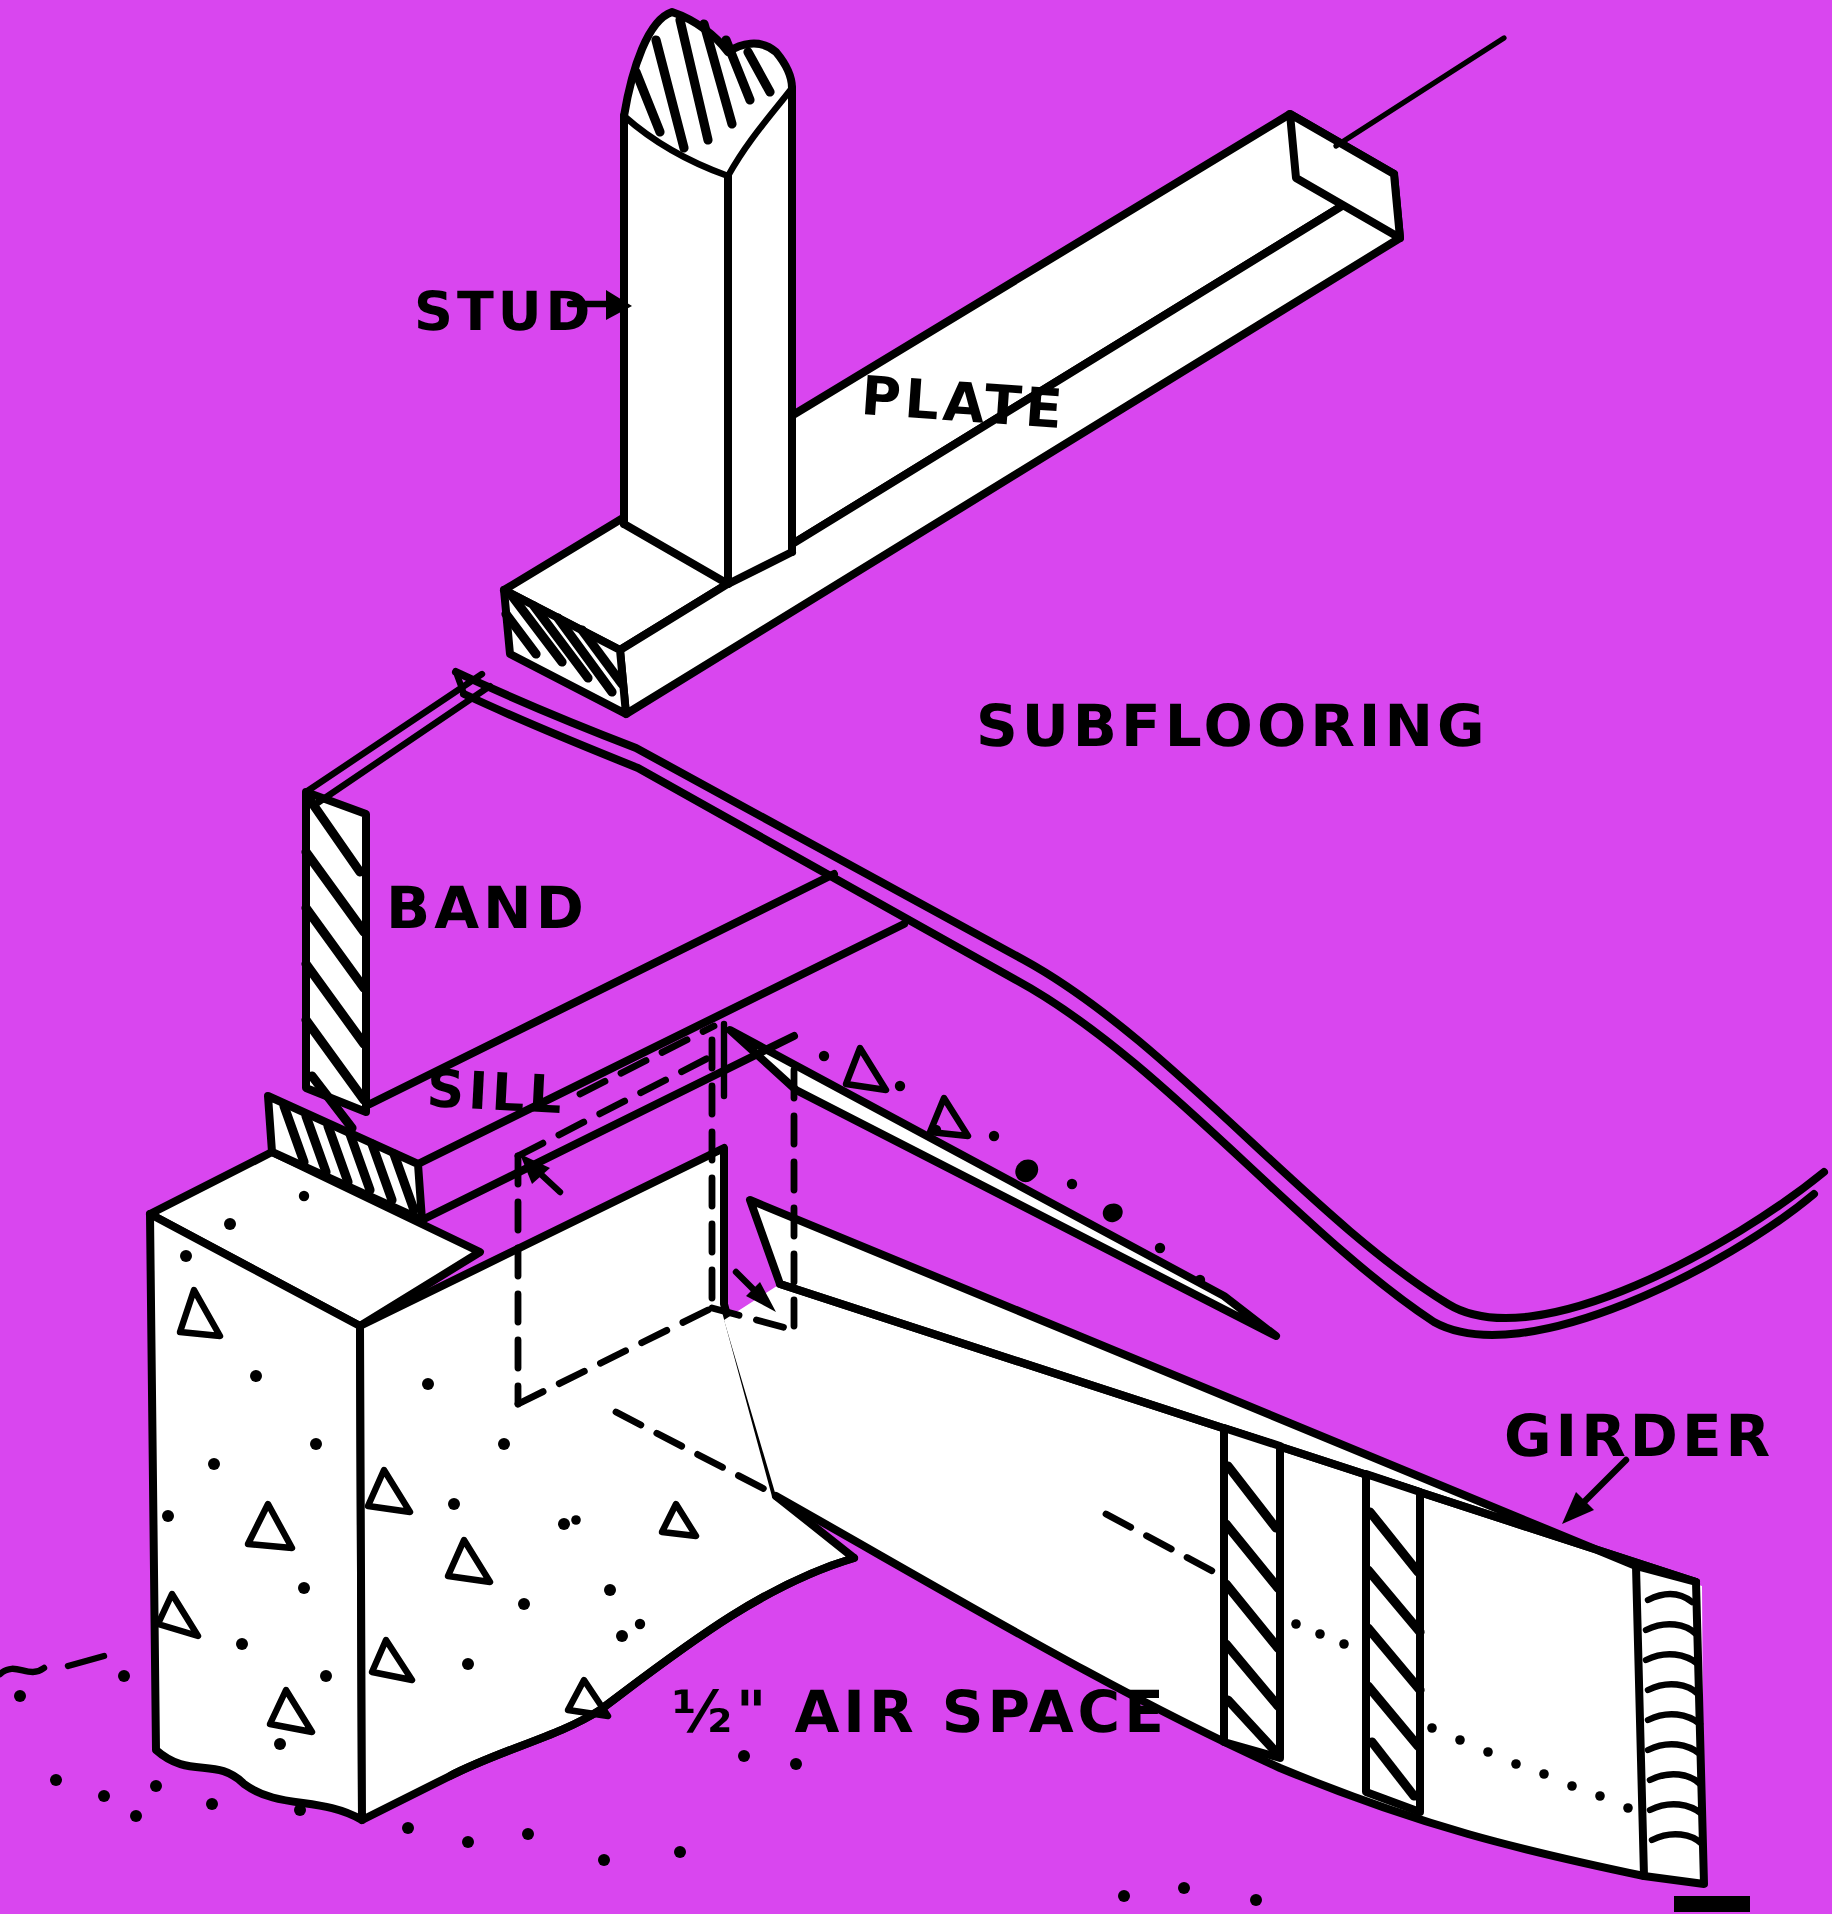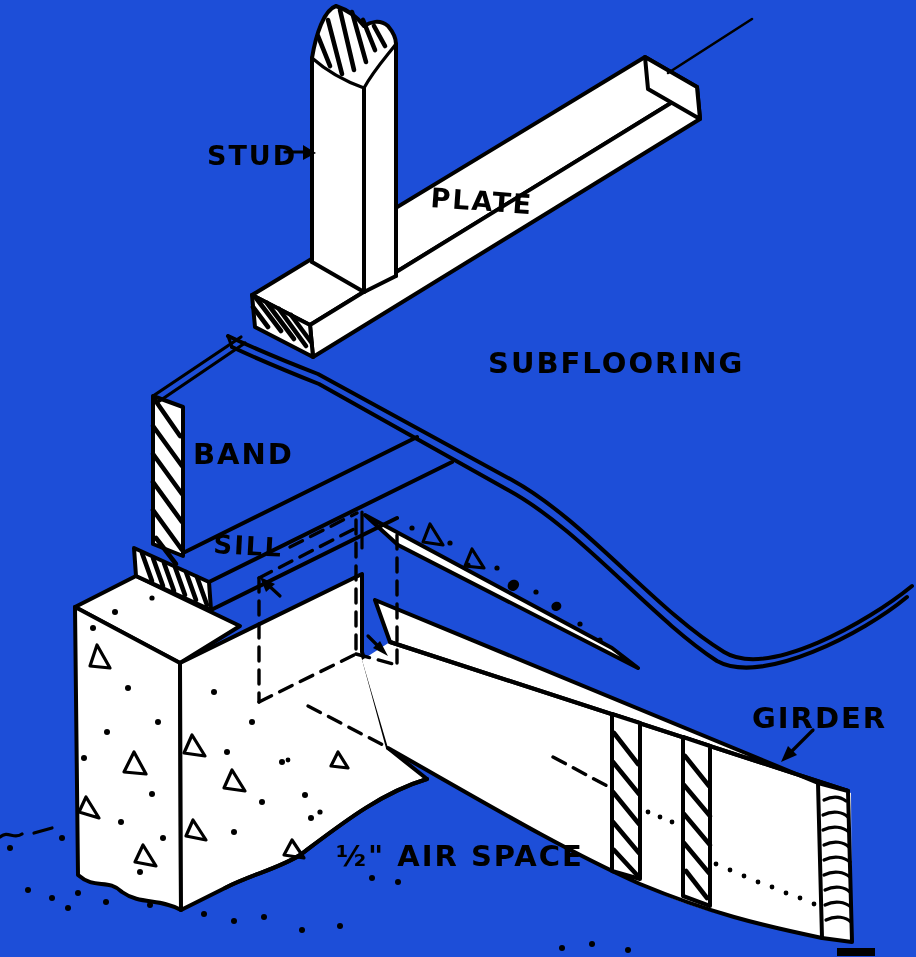--- a/index.html
+++ b/index.html
@@ -1,16 +1,16 @@
 <!DOCTYPE html>
 <html><head>
 <meta charset="utf-8">
 <style>
   html,body{margin:0;padding:0;background:#ffffff;}
-  .canvas{position:relative;width:916px;height:957px;background:#1d4ed8;overflow:hidden;}
+  .canvas{position:relative;width:916px;height:957px;background:#d946ef;overflow:hidden;}
   svg{display:block;}
   .ink{stroke:#000000;fill:none;stroke-linecap:round;stroke-linejoin:round;}
   .w4{stroke-width:4;}
   .w3{stroke-width:3.2;}
   .w2{stroke-width:2.6;}
   .hatch{stroke:#000000;stroke-width:4.6;fill:none;stroke-linecap:round;}
   .dash{stroke:#000000;stroke-width:3.4;fill:none;stroke-linecap:round;stroke-dasharray:14 9;}
   .whiteface{fill:#ffffff;stroke:#000000;stroke-width:4;stroke-linejoin:round;}
   .whitefill{fill:#ffffff;stroke:none;}
   .dot{fill:#000000;stroke:none;}

